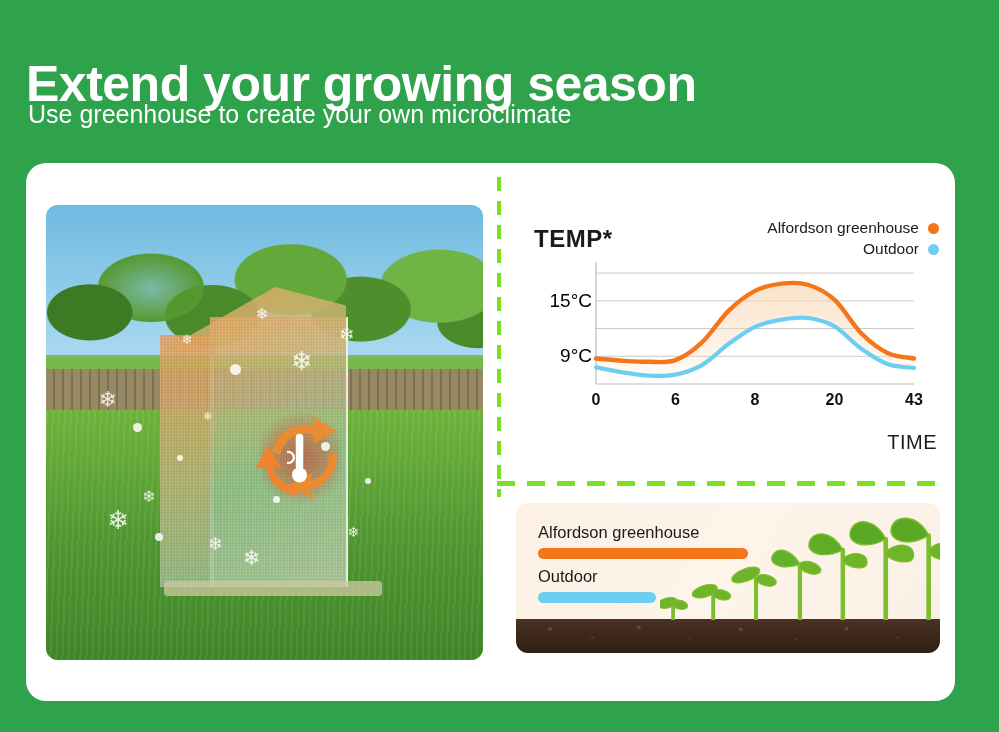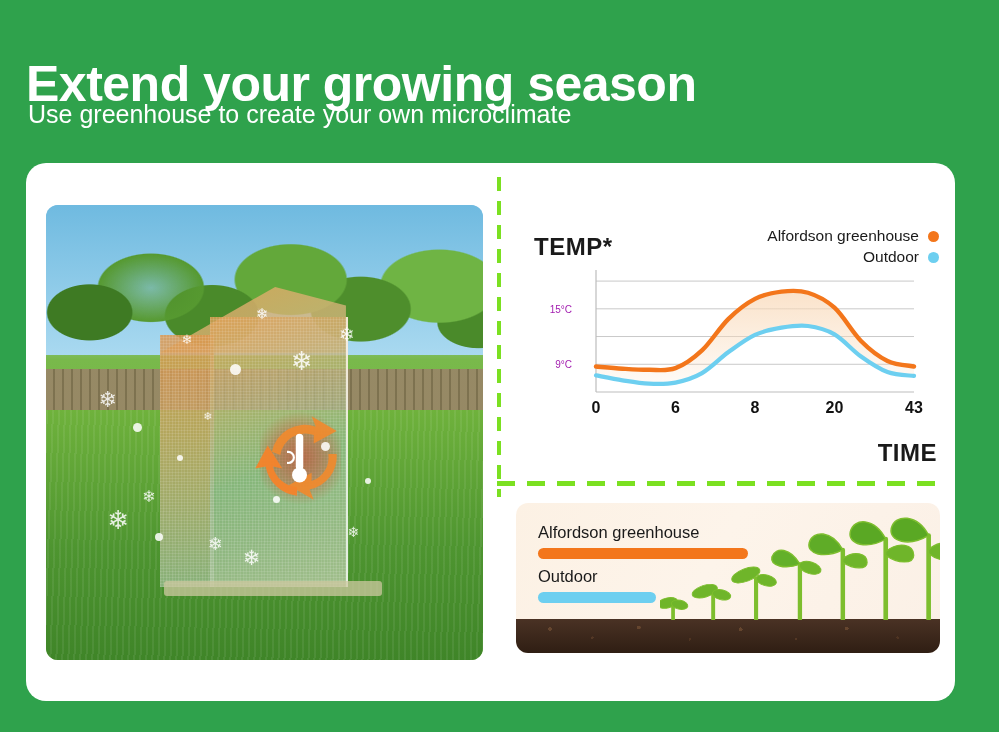--- a/index.html
+++ b/index.html
@@ -83,35 +83,35 @@
     position:absolute;left:471px;top:14px;width:4px;height:320px;
     background:repeating-linear-gradient(180deg,#7BE021 0 14px,transparent 14px 24px);
   }
   
   .hdash{
     position:absolute;left:471px;top:318px;width:438px;height:5px;
     background:repeating-linear-gradient(90deg,#7BE021 0 18px,transparent 18px 30px);
   }
 
   
-  .chart-wrap{position:absolute;left:490px;top:54px;width:425px;height:260px;}
+  .chart-wrap{position:absolute;left:490px;top:46px;width:425px;height:260px;}
   .chart-temp-label{position:absolute;left:18px;top:16px;
     font-size:24px;font-weight:700;color:#1A1A1A;letter-spacing:.5px;}
   .chart-time-label{position:absolute;right:4px;top:222px;
-    font-size:24px;font-weight:700;color:#1A1A1A;letter-spacing:.5px;}
+    font-size:20px;font-weight:400;color:#1A1A1A;letter-spacing:.5px;}
 
   .legend{position:absolute;right:2px;top:10px;text-align:right;}
   .legend-row{display:flex;align-items:center;justify-content:flex-end;
     gap:9px;margin-bottom:3px;}
   .legend-text{font-size:15.5px;color:#1A1A1A;white-space:nowrap;}
   .legend-dot{width:11px;height:11px;border-radius:50%;flex:0 0 auto;}
 
   .plot{position:absolute;left:80px;top:53px;width:318px;height:122px;}
-  .ytick{position:absolute;right:100%;margin-right:24px;
-    font-size:10px;color:#a21caf;white-space:nowrap;transform:translateY(-50%);}
+  .ytick{position:absolute;right:100%;margin-right:4px;
+    font-size:19px;color:#000000;white-space:nowrap;transform:translateY(-50%);}
   .xtick{position:absolute;top:100%;margin-top:7px;
     font-size:16px;font-weight:700;color:#111;transform:translateX(-50%);}
 
   
   .growth{
     position:absolute;left:490px;top:340px;width:424px;height:150px;
     border-radius:12px;overflow:hidden;
     background:linear-gradient(120deg,#FCF1E4 0%,#FDF4EA 45%,#FBF0E6 100%);
   }
   .soil{position:absolute;left:0;bottom:0;width:100%;height:23%;

